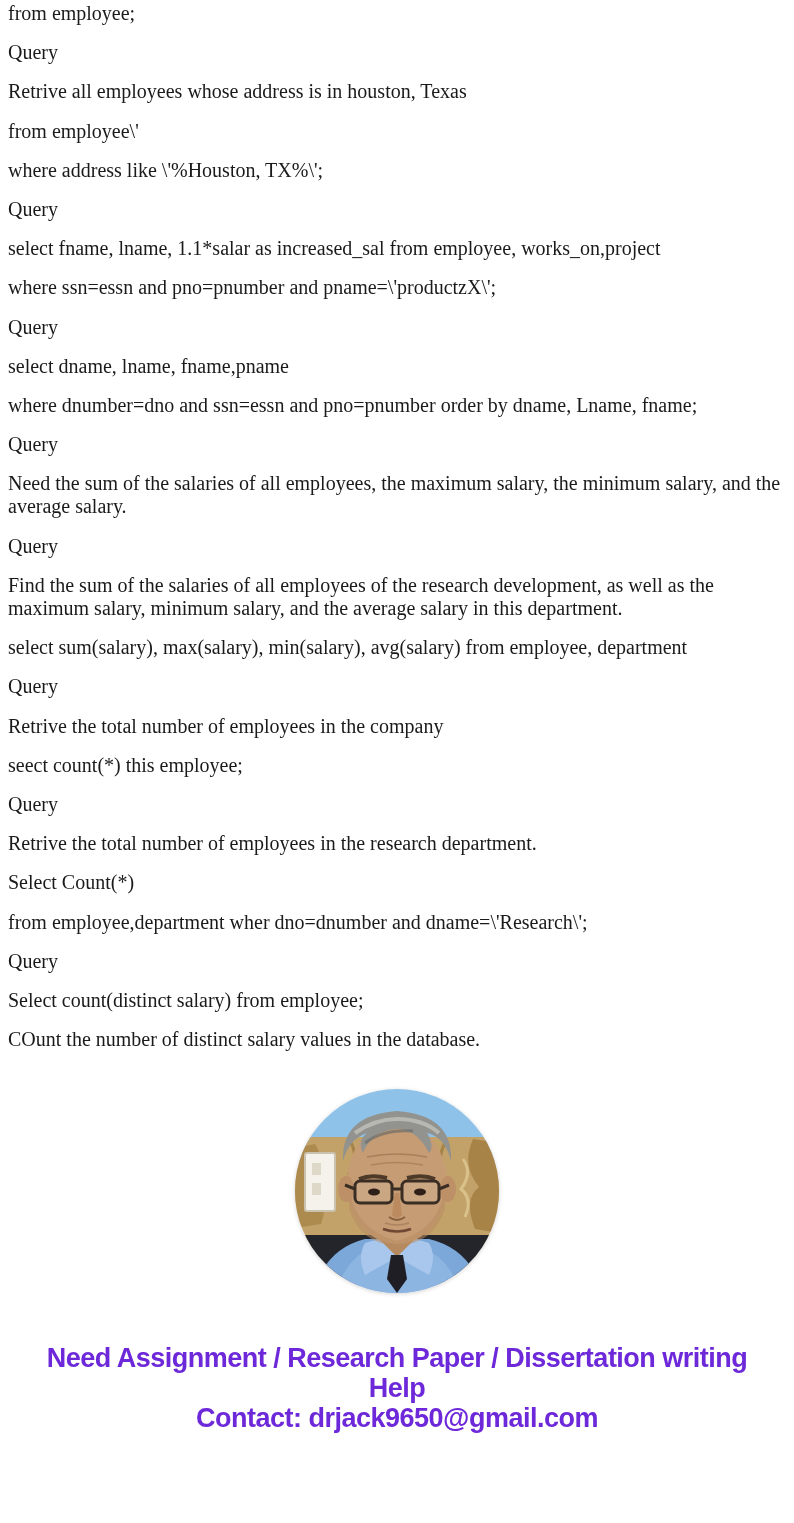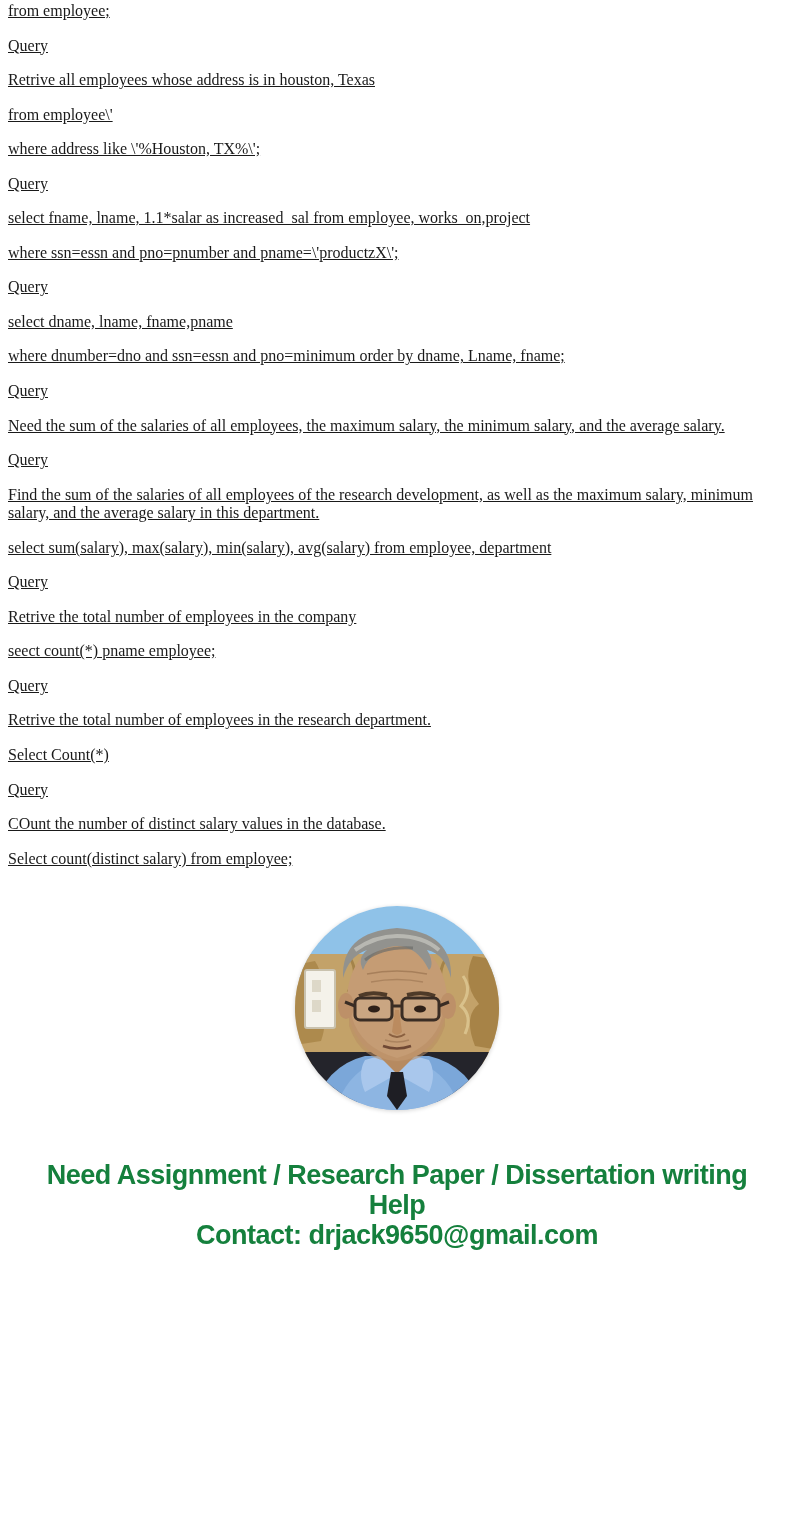--- a/index.html
+++ b/index.html
@@ -8,46 +8,45 @@
     width: 794px; height: 1523px;
     background: #ffffff;
     overflow: hidden;
   }
   .doc {
     padding: 0 8px;
     margin-top: -14px;
   }
   .doc p {
     font-family: "Liberation Serif", "DejaVu Serif", serif;
-    font-size: 16px;
+    font-size: 20px;
     line-height: 1.16;
     color: #1a1a1a;
     margin: 16px 0;
-    text-decoration: underline;
   }
   .avatar-wrap {
     margin-top: 38px;
     text-align: center;
   }
   .avatar {
     width: 204px; height: 204px;
     border-radius: 50%;
     display: inline-block;
     overflow: hidden;
     box-shadow: 0 1px 4px rgba(0,0,0,0.18);
   }
   .page-footer {
     margin-top: 46px;
     text-align: center;
     font-family: "Liberation Sans", "DejaVu Sans", sans-serif;
     font-weight: 700;
     font-size: 27px;
     line-height: 30px;
     letter-spacing: -0.5px;
-    color: #15803d;
+    color: #6d28d9;
   }
   .page-footer .line {
     display: block;
     max-width: 740px;
     margin: 0 auto;
   }
 </style>
 </head>
 <body>
 
@@ -55,35 +54,36 @@
   <p>from employee;</p>
   <p>Query</p>
   <p>Retrive all employees whose address is in houston, Texas</p>
   <p>from employee\'</p>
   <p>where address like \'%Houston, TX%\';</p>
   <p>Query</p>
   <p>select fname, lname, 1.1*salar as increased_sal from employee, works_on,project</p>
   <p>where ssn=essn and pno=pnumber and pname=\'productzX\';</p>
   <p>Query</p>
   <p>select dname, lname, fname,pname</p>
-  <p>where dnumber=dno and ssn=essn and pno=minimum order by dname, Lname, fname;</p>
+  <p>where dnumber=dno and ssn=essn and pno=pnumber order by dname, Lname, fname;</p>
   <p>Query</p>
   <p>Need the sum of the salaries of all employees, the maximum salary, the minimum salary, and the average salary.</p>
   <p>Query</p>
   <p>Find the sum of the salaries of all employees of the research development, as well as the maximum salary, minimum salary, and the average salary in this department.</p>
   <p>select sum(salary), max(salary), min(salary), avg(salary) from employee, department</p>
   <p>Query</p>
   <p>Retrive the total number of employees in the company</p>
-  <p>seect count(*) pname employee;</p>
+  <p>seect count(*) this employee;</p>
   <p>Query</p>
   <p>Retrive the total number of employees in the research department.</p>
   <p>Select Count(*)</p>
+  <p>from employee,department wher dno=dnumber and dname=\'Research\';</p>
   <p>Query</p>
+  <p>Select count(distinct salary) from employee;</p>
   <p>COunt the number of distinct salary values in the database.</p>
-  <p>Select count(distinct salary) from employee;</p>
 </div>
 
 <div class="avatar-wrap">
   <span class="avatar">
     <svg width="204" height="204" viewBox="0 0 204 204">
 
       <rect x="0" y="0" width="204" height="72" fill="#8fc2e8"></rect>
 
       <rect x="0" y="48" width="204" height="110" fill="#c3a269"></rect>
       <path d="M20 55 q14 22 -4 44 q20 8 10 36 l-26 4 l0 -80 z" fill="#a58244" opacity="0.75"></path>

